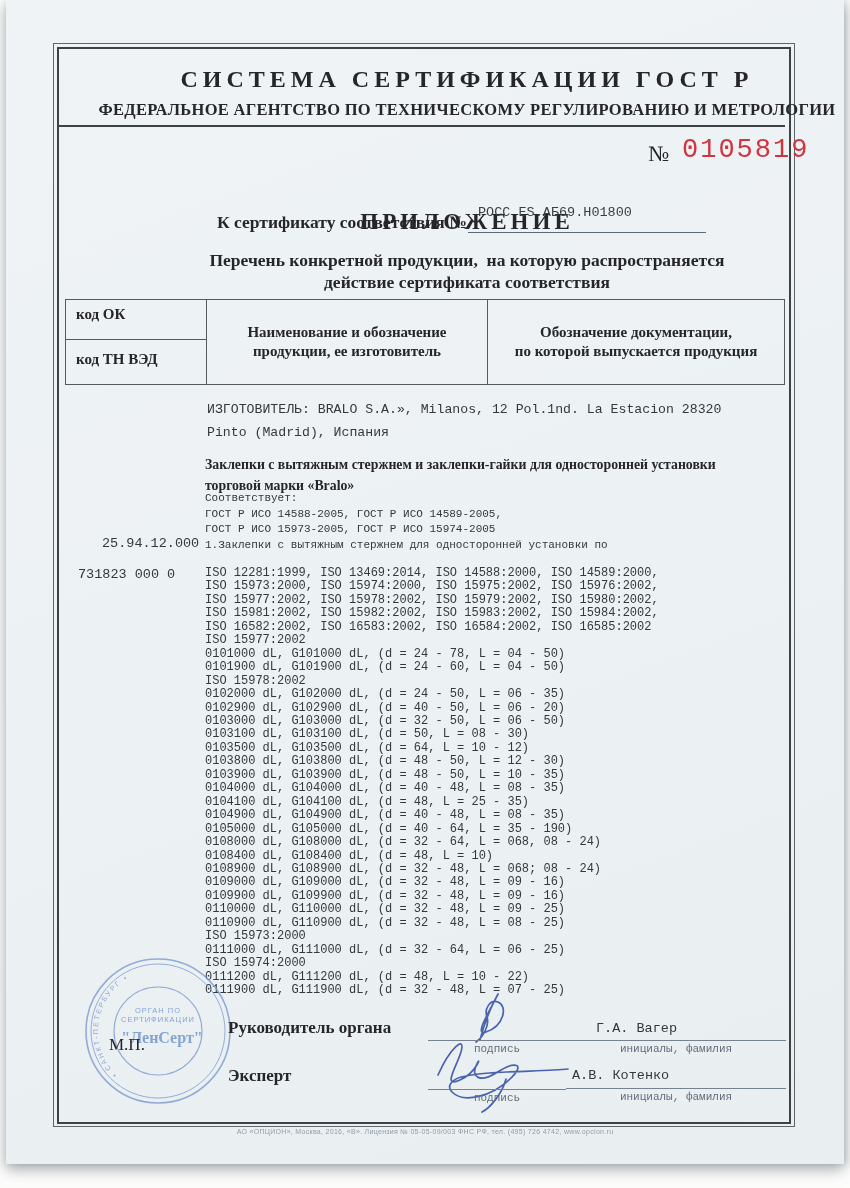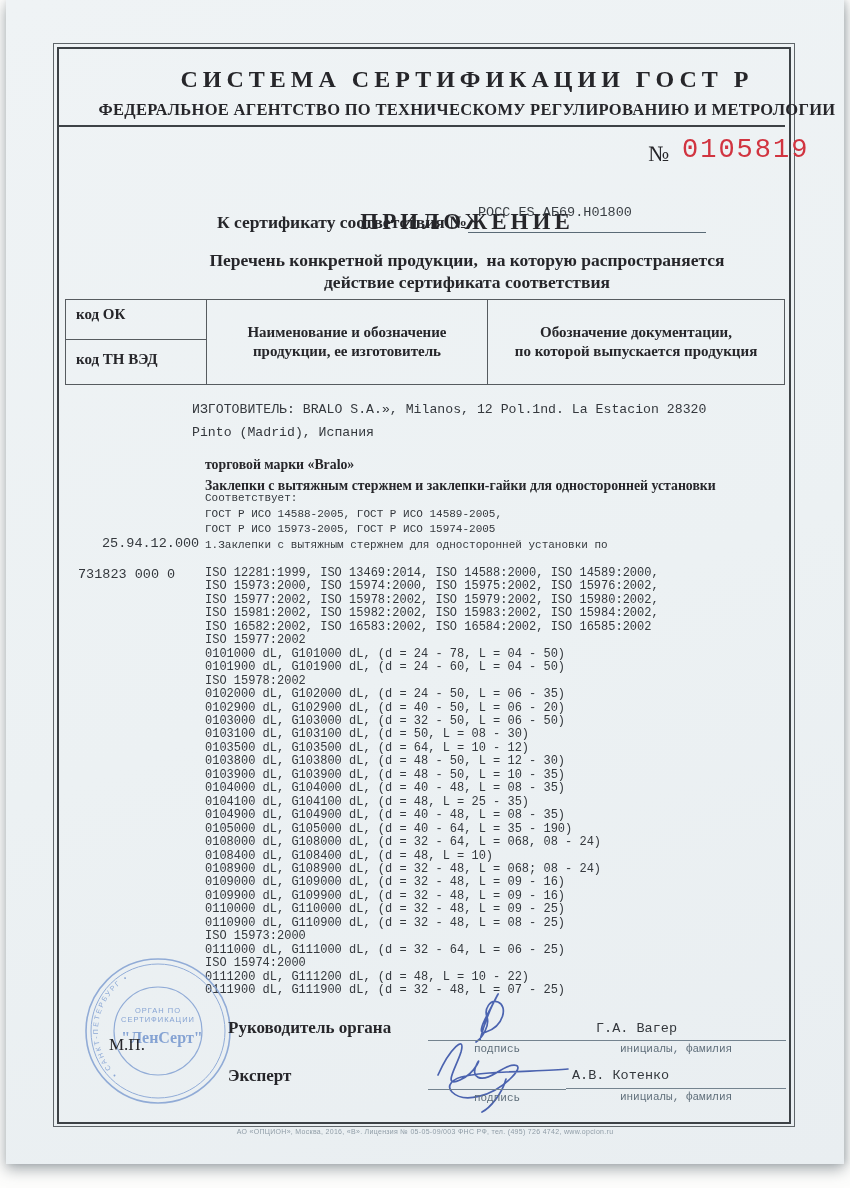--- a/index.html
+++ b/index.html
@@ -32,21 +32,21 @@
   .tbl .c1{border-right:1.5px solid #565b5f;display:flex;flex-direction:column;}
   .c1a{flex:1;border-bottom:1.5px solid #565b5f;padding:6px 0 0 10px;}
   .c1b{flex:1;padding:11px 0 0 10px;}
   .c2{border-right:1.5px solid #565b5f;display:flex;flex-direction:column;
       align-items:center;justify-content:center;line-height:19px;}
   .c3{display:flex;flex-direction:column;align-items:center;justify-content:center;line-height:19px;}
   .mono{font-family:"Liberation Mono","DejaVu Sans Mono",monospace;color:#34383d;white-space:pre;}
   .tline{white-space:pre;}
   .code1{left:78px;top:536px;font-size:13.5px;margin-left:24px;}
   .code2{left:78px;top:567px;font-size:13.5px;}
-  .man-block{left:192px;top:399px;font-size:13.2px;line-height:22.5px;}
+  .man-block{left:207px;top:399px;font-size:13.2px;line-height:22.5px;}
   .desc-block{left:205px;top:454px;font-size:13.8px;font-weight:bold;line-height:21px;color:#26262a;}
   .conf-block{left:205px;top:491px;font-size:11px;line-height:15.6px;}
   .tech-block{left:205px;top:567px;font-size:12px;line-height:13.45px;}
   .role1{left:228px;top:1018px;font-size:17px;font-weight:bold;}
   .role2{left:228px;top:1066px;font-size:17px;font-weight:bold;}
   .mp{left:109px;top:1035px;font-size:17px;}
   .sig-line{border-bottom:1px solid #74838f;height:0;}
   .cap{font-family:Liberation Mono, monospace;font-size:11px;color:#5f6e7a;}
   .name{font-family:"Liberation Mono","DejaVu Sans Mono",monospace;font-size:13.5px;
         color:#34383d;white-space:pre;}
@@ -92,22 +92,22 @@
       <span>Обозначение документации,</span>
       <span>по которой выпускается продукция</span>
     </div>
   </div>
 
   <div class="abs mono code1">25.94.12.000</div>
   <div class="abs mono code2">731823 000 0</div>
 
   <div class="abs mono man-block"><div class="tline">ИЗГОТОВИТЕЛЬ: BRALO S.A.», Milanos, 12 Pol.1nd. La Estacion 28320</div><div class="tline">Pinto (Madrid), Испания</div></div>
   <div class="abs desc-block">
+      <div class="tline">Заклепки с вытяжным стержнем и заклепки-гайки для односторонней установки</div>
       <div class="tline">торговой марки «Bralo»</div>
-      <div class="tline">Заклепки с вытяжным стержнем и заклепки-гайки для односторонней установки</div>
     </div>
   <div class="abs mono conf-block"><div class="tline">Соответствует:</div><div class="tline">ГОСТ Р ИСО 14588-2005, ГОСТ Р ИСО 14589-2005,</div><div class="tline">ГОСТ Р ИСО 15973-2005, ГОСТ Р ИСО 15974-2005</div><div class="tline">1.Заклепки с вытяжным стержнем для односторонней установки по</div></div>
   <div class="abs mono tech-block"><div class="tline">ISO 12281:1999, ISO 13469:2014, ISO 14588:2000, ISO 14589:2000,</div><div class="tline">ISO 15973:2000, ISO 15974:2000, ISO 15975:2002, ISO 15976:2002,</div><div class="tline">ISO 15977:2002, ISO 15978:2002, ISO 15979:2002, ISO 15980:2002,</div><div class="tline">ISO 15981:2002, ISO 15982:2002, ISO 15983:2002, ISO 15984:2002,</div><div class="tline">ISO 16582:2002, ISO 16583:2002, ISO 16584:2002, ISO 16585:2002</div><div class="tline">ISO 15977:2002</div><div class="tline">0101000 dL, G101000 dL, (d = 24 - 78, L = 04 - 50)</div><div class="tline">0101900 dL, G101900 dL, (d = 24 - 60, L = 04 - 50)</div><div class="tline">ISO 15978:2002</div><div class="tline">0102000 dL, G102000 dL, (d = 24 - 50, L = 06 - 35)</div><div class="tline">0102900 dL, G102900 dL, (d = 40 - 50, L = 06 - 20)</div><div class="tline">0103000 dL, G103000 dL, (d = 32 - 50, L = 06 - 50)</div><div class="tline">0103100 dL, G103100 dL, (d = 50, L = 08 - 30)</div><div class="tline">0103500 dL, G103500 dL, (d = 64, L = 10 - 12)</div><div class="tline">0103800 dL, G103800 dL, (d = 48 - 50, L = 12 - 30)</div><div class="tline">0103900 dL, G103900 dL, (d = 48 - 50, L = 10 - 35)</div><div class="tline">0104000 dL, G104000 dL, (d = 40 - 48, L = 08 - 35)</div><div class="tline">0104100 dL, G104100 dL, (d = 48, L = 25 - 35)</div><div class="tline">0104900 dL, G104900 dL, (d = 40 - 48, L = 08 - 35)</div><div class="tline">0105000 dL, G105000 dL, (d = 40 - 64, L = 35 - 190)</div><div class="tline">0108000 dL, G108000 dL, (d = 32 - 64, L = 068, 08 - 24)</div><div class="tline">0108400 dL, G108400 dL, (d = 48, L = 10)</div><div class="tline">0108900 dL, G108900 dL, (d = 32 - 48, L = 068; 08 - 24)</div><div class="tline">0109000 dL, G109000 dL, (d = 32 - 48, L = 09 - 16)</div><div class="tline">0109900 dL, G109900 dL, (d = 32 - 48, L = 09 - 16)</div><div class="tline">0110000 dL, G110000 dL, (d = 32 - 48, L = 09 - 25)</div><div class="tline">0110900 dL, G110900 dL, (d = 32 - 48, L = 08 - 25)</div><div class="tline">ISO 15973:2000</div><div class="tline">0111000 dL, G111000 dL, (d = 32 - 64, L = 06 - 25)</div><div class="tline">ISO 15974:2000</div><div class="tline">0111200 dL, G111200 dL, (d = 48, L = 10 - 22)</div><div class="tline">0111900 dL, G111900 dL, (d = 32 - 48, L = 07 - 25)</div></div>
 
   <svg class="abs stamp-svg" width="152" height="152" viewBox="0 0 152 152">
     <g stroke="#7b9bd0" fill="none" opacity="0.8">
       <circle cx="76" cy="76" r="72" stroke-width="1.6"></circle>
       <circle cx="76" cy="76" r="67" stroke-width="1"></circle>
       <circle cx="76" cy="76" r="44" stroke-width="1.2"></circle>
     </g>

